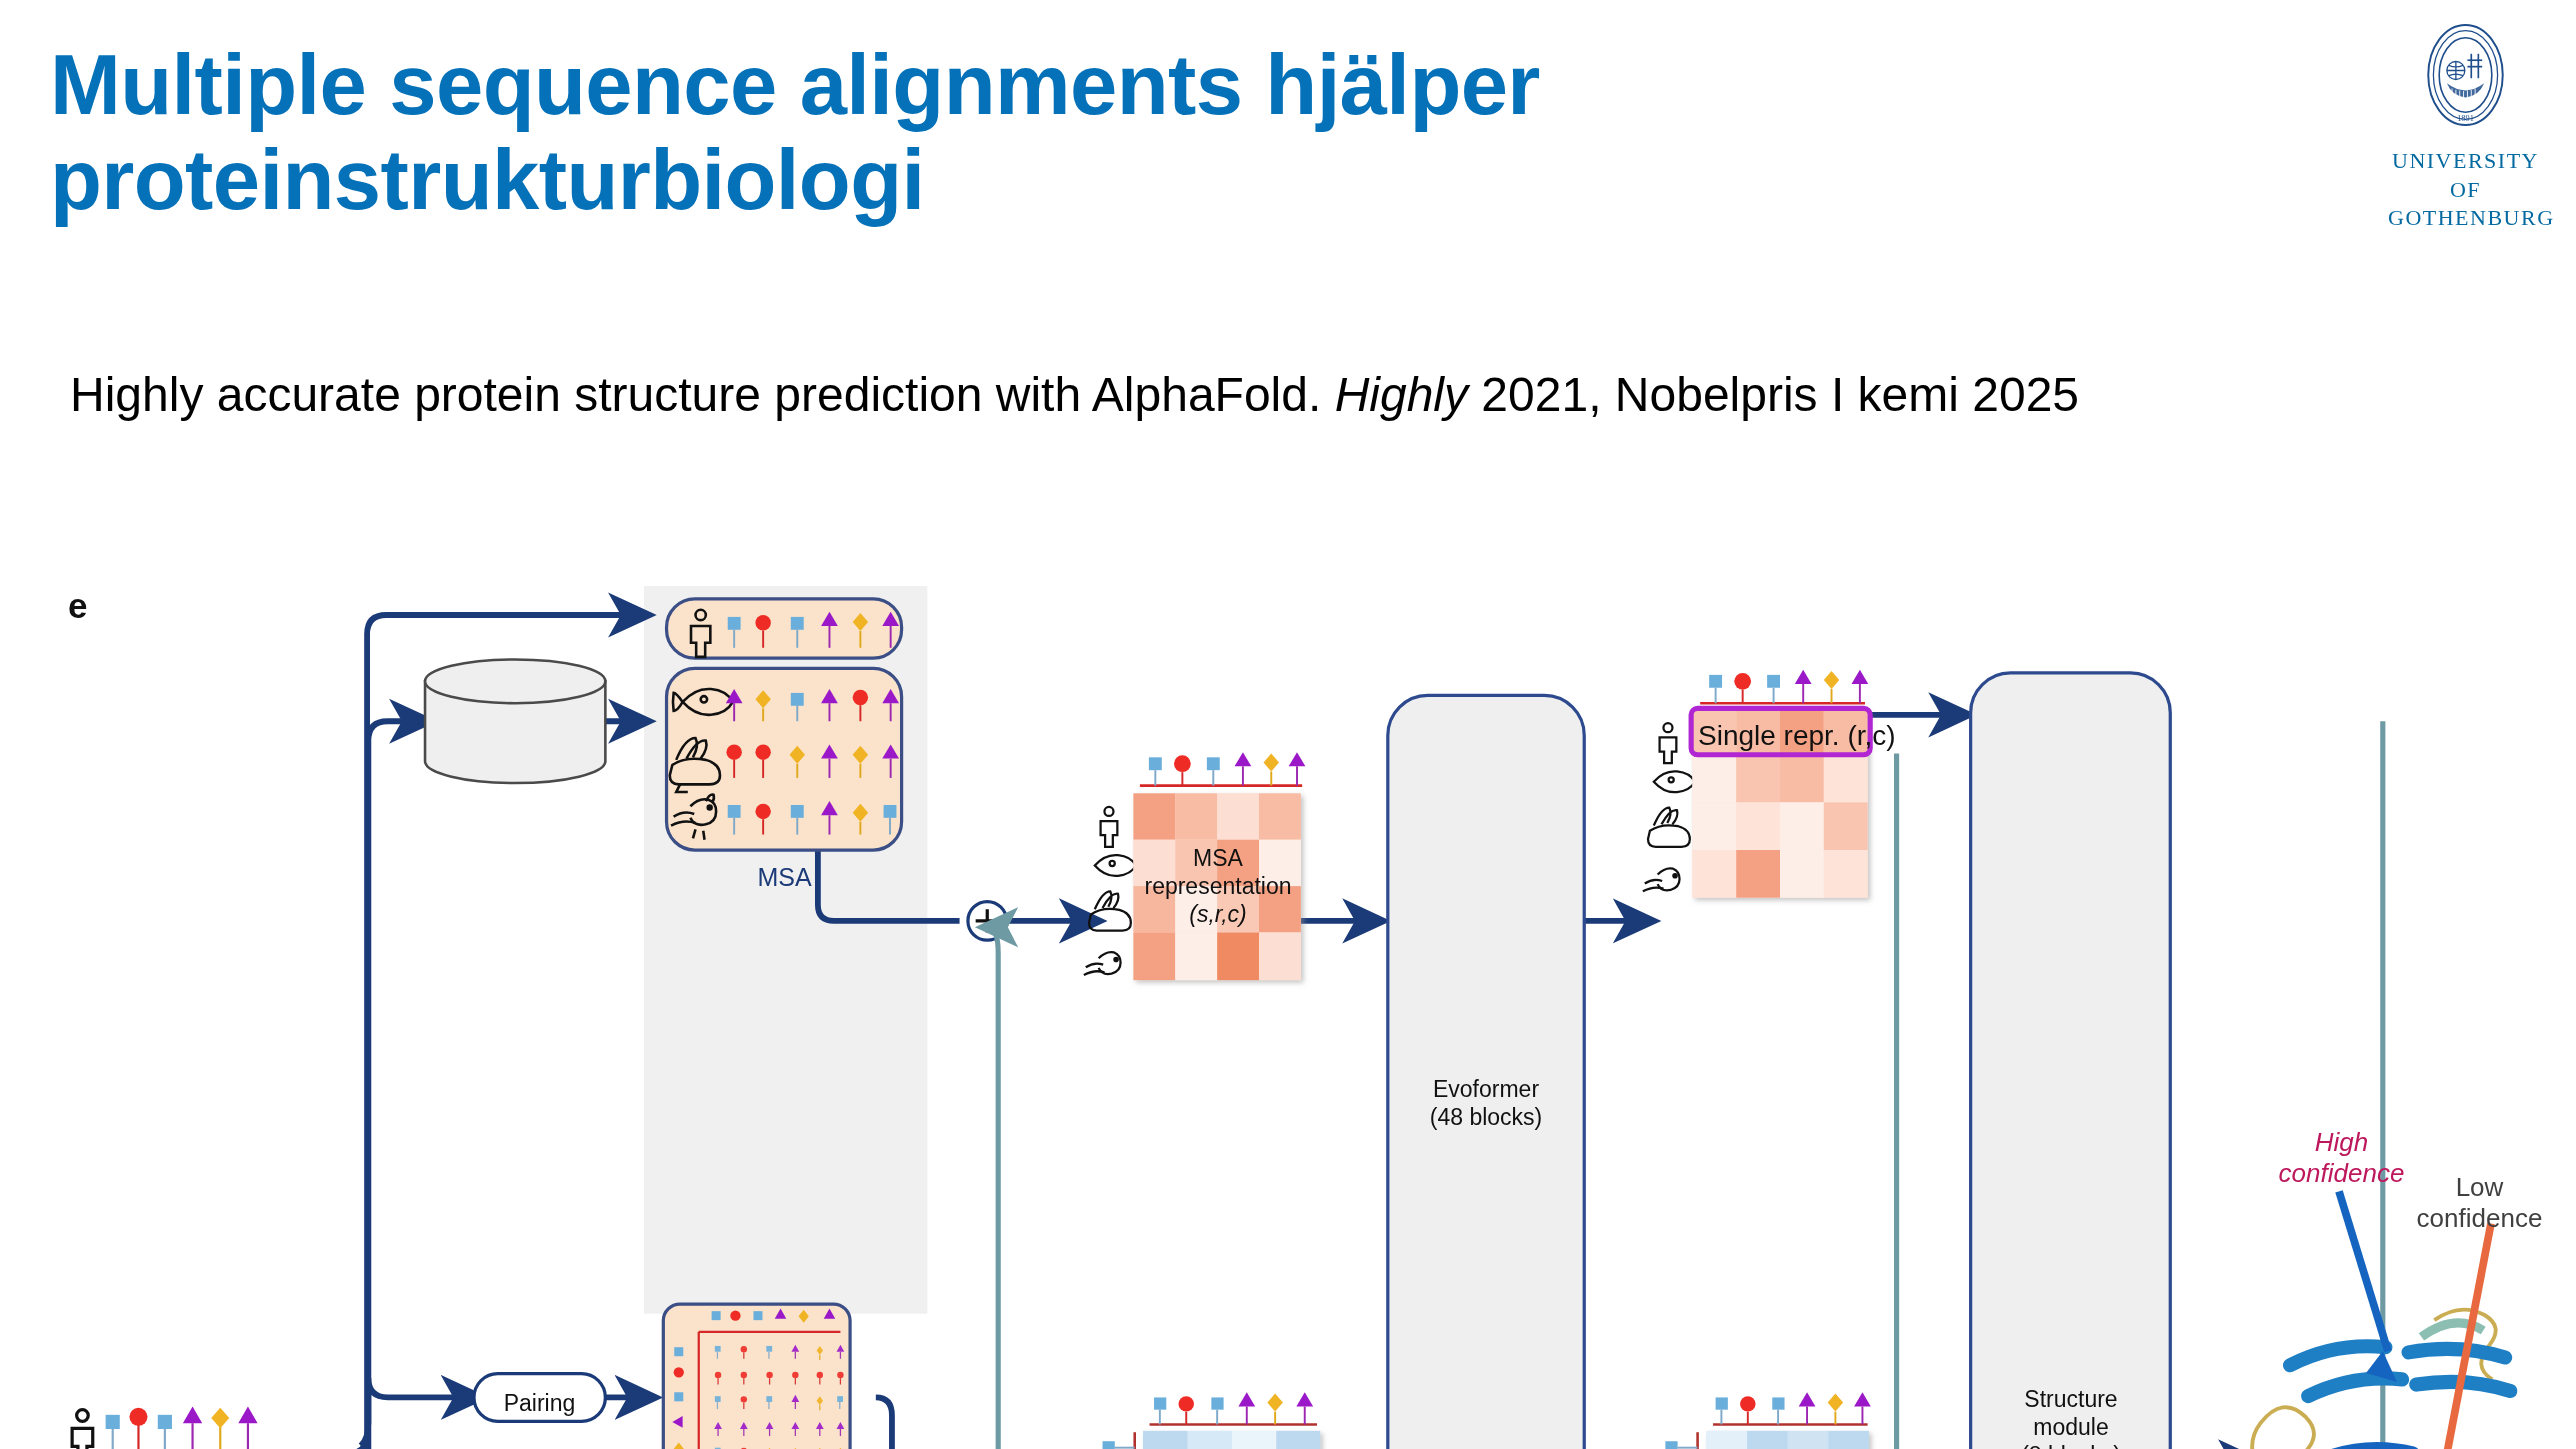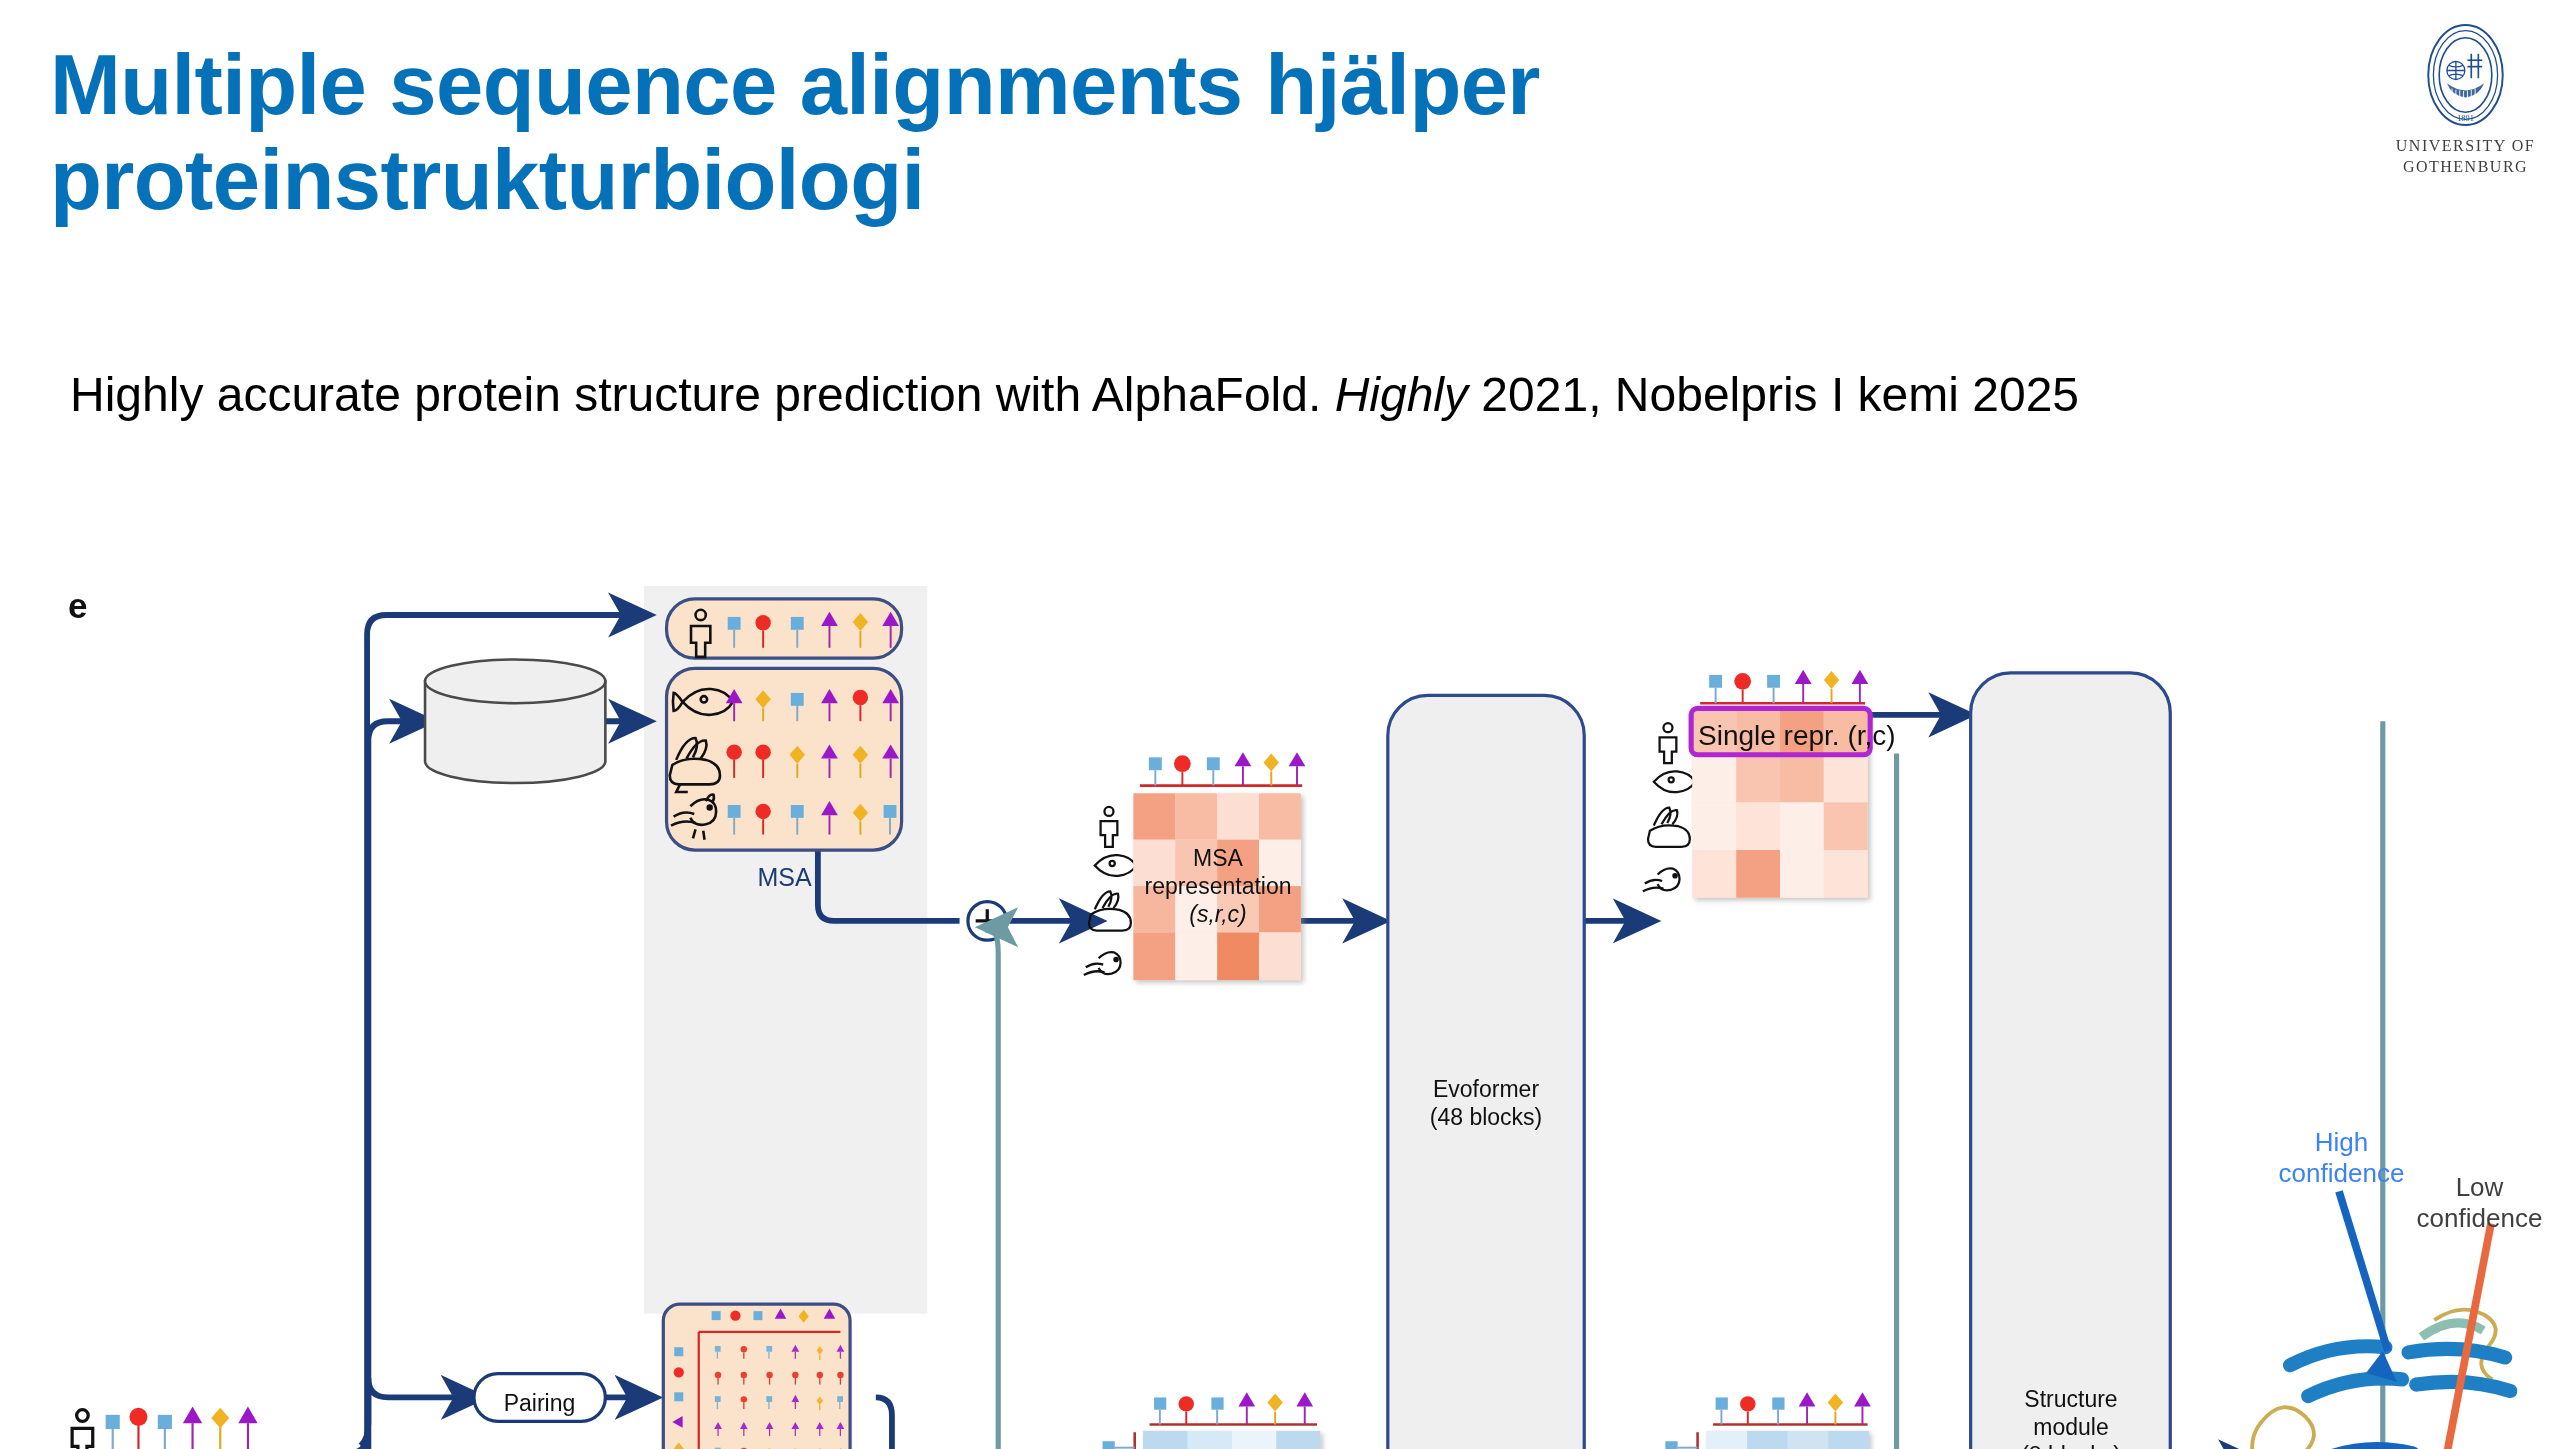--- a/index.html
+++ b/index.html
@@ -24,43 +24,43 @@
   }
   #slide-subtitle .it { font-style:italic; }
 
   
   #logo-wrap {
     position:absolute; right:33px; top:14px;
     width:155px; text-align:center;
   }
   #logo-seal { display:block; margin:0 auto; }
   #logo-text {
-    margin-top:0; color:#404040;
+    margin-top:11px; color:#0369a1;
     font-family:"Liberation Serif", serif;
-    font-size:16px; letter-spacing:1.5px; line-height:1.3;
+    font-size:22px; letter-spacing:1.5px; line-height:1.3;
   }
 
   
   #figure { position:absolute; left:0; top:528px; width:2576px; height:921px; }
   #figure svg { position:absolute; left:0; top:0; }
 
   .fig-label {
     position:absolute; color:#1b3a78; font-size:25px;
     text-align:center; white-space:nowrap;
   }
   .blk-text {
     position:absolute; text-align:center; color:#111;
     font-size:23px; line-height:1.22; white-space:nowrap;
   }
   .panel-letter {
     position:absolute; left:68px; top:58px;
     font-size:35px; font-weight:bold; color:#111;
   }
   .conf-label { position:absolute; font-size:26px; line-height:1.2; text-align:center; white-space:nowrap; }
-  #high-conf { color:#3b82f6; }
+  #high-conf { color:#be185d;font-style:italic; }
   #low-conf  { color:#404040; }
 </style>
 </head>
 <body>
 
 <div id="slide-title">Multiple sequence alignments hjälper proteinstrukturbiologi</div>
 
 <div id="slide-subtitle">
   <span>Highly accurate protein structure prediction with AlphaFold. </span><span class="it">Highly</span><span> 2021, Nobelpris I kemi 2025</span>
 </div>

